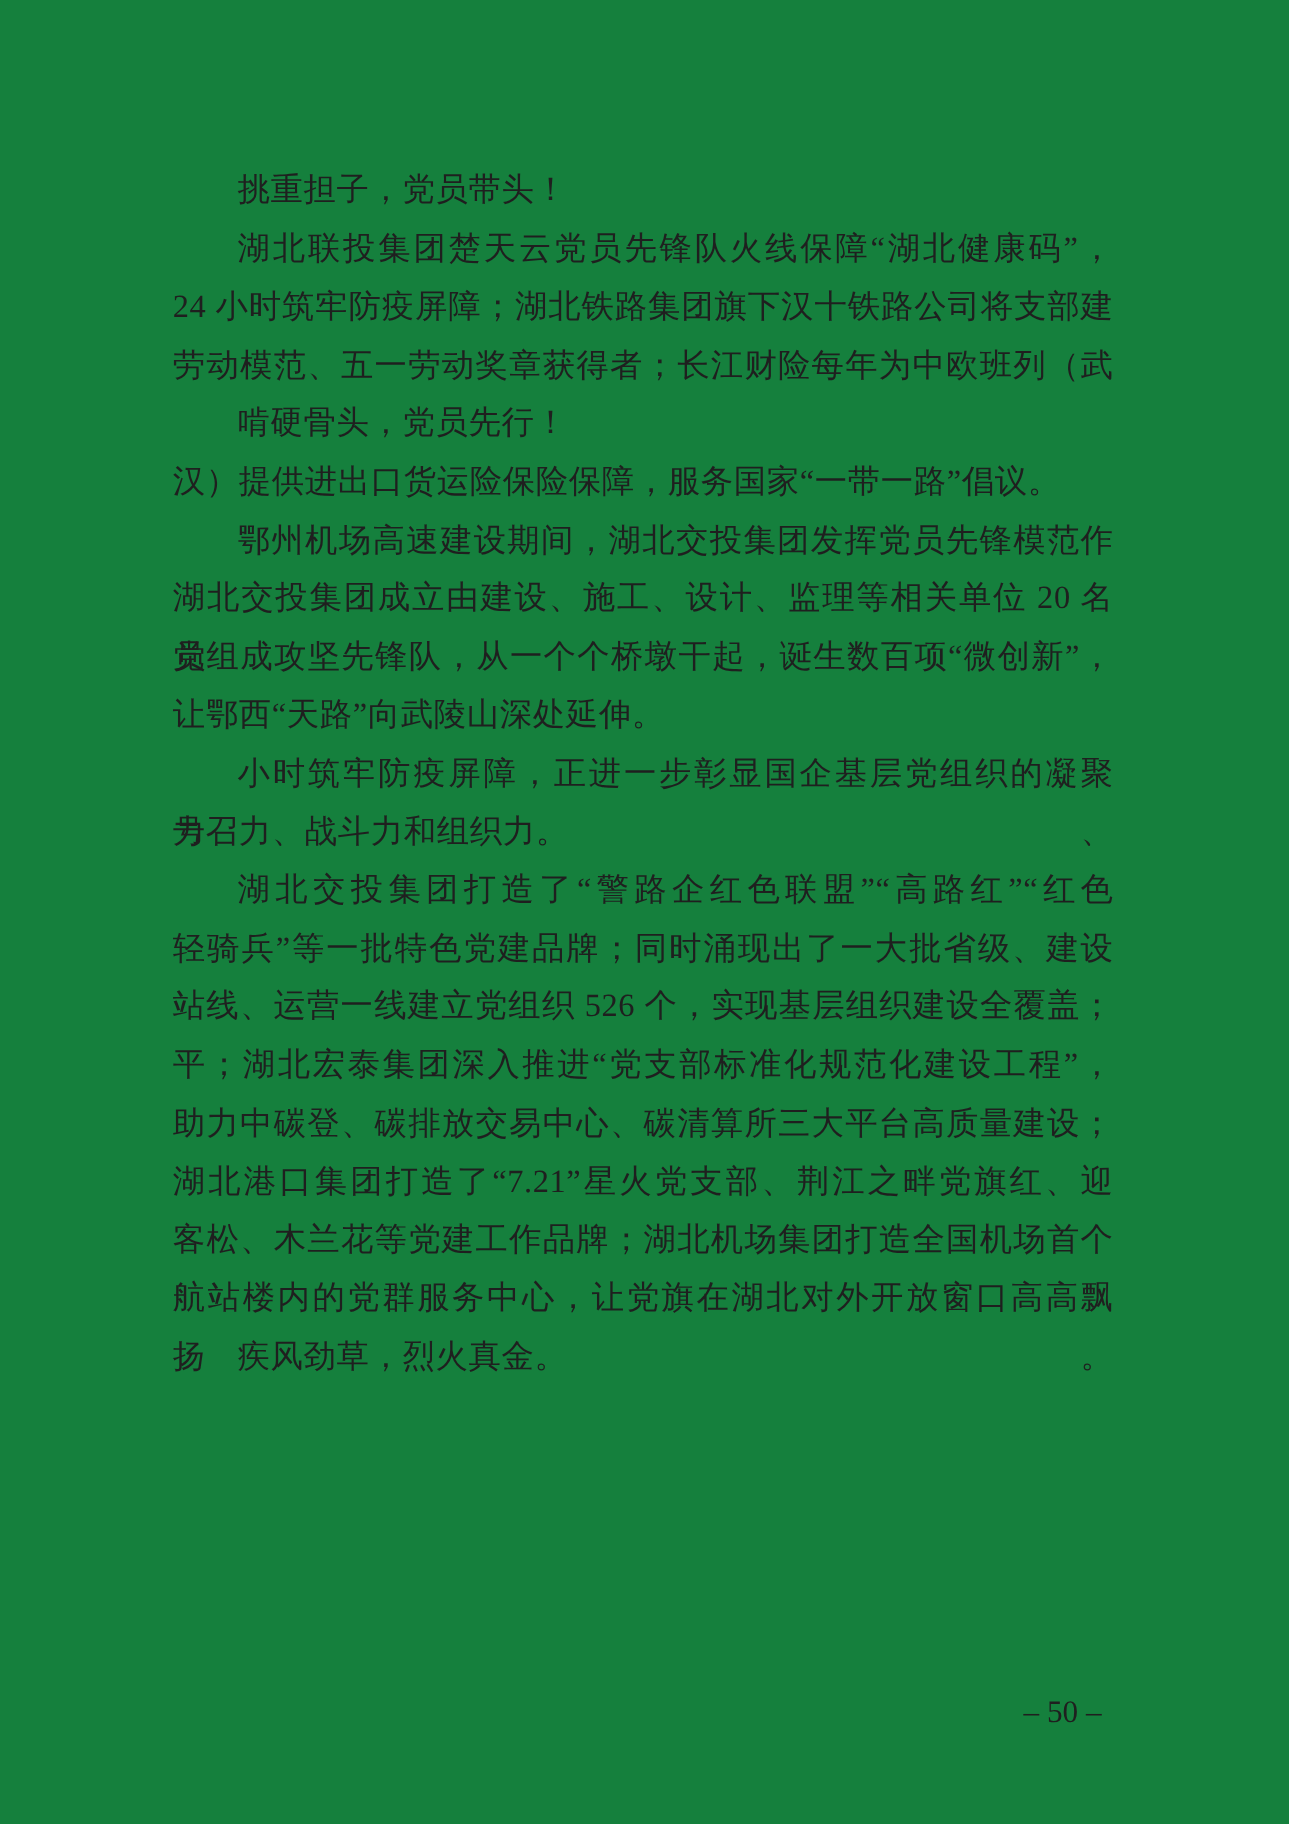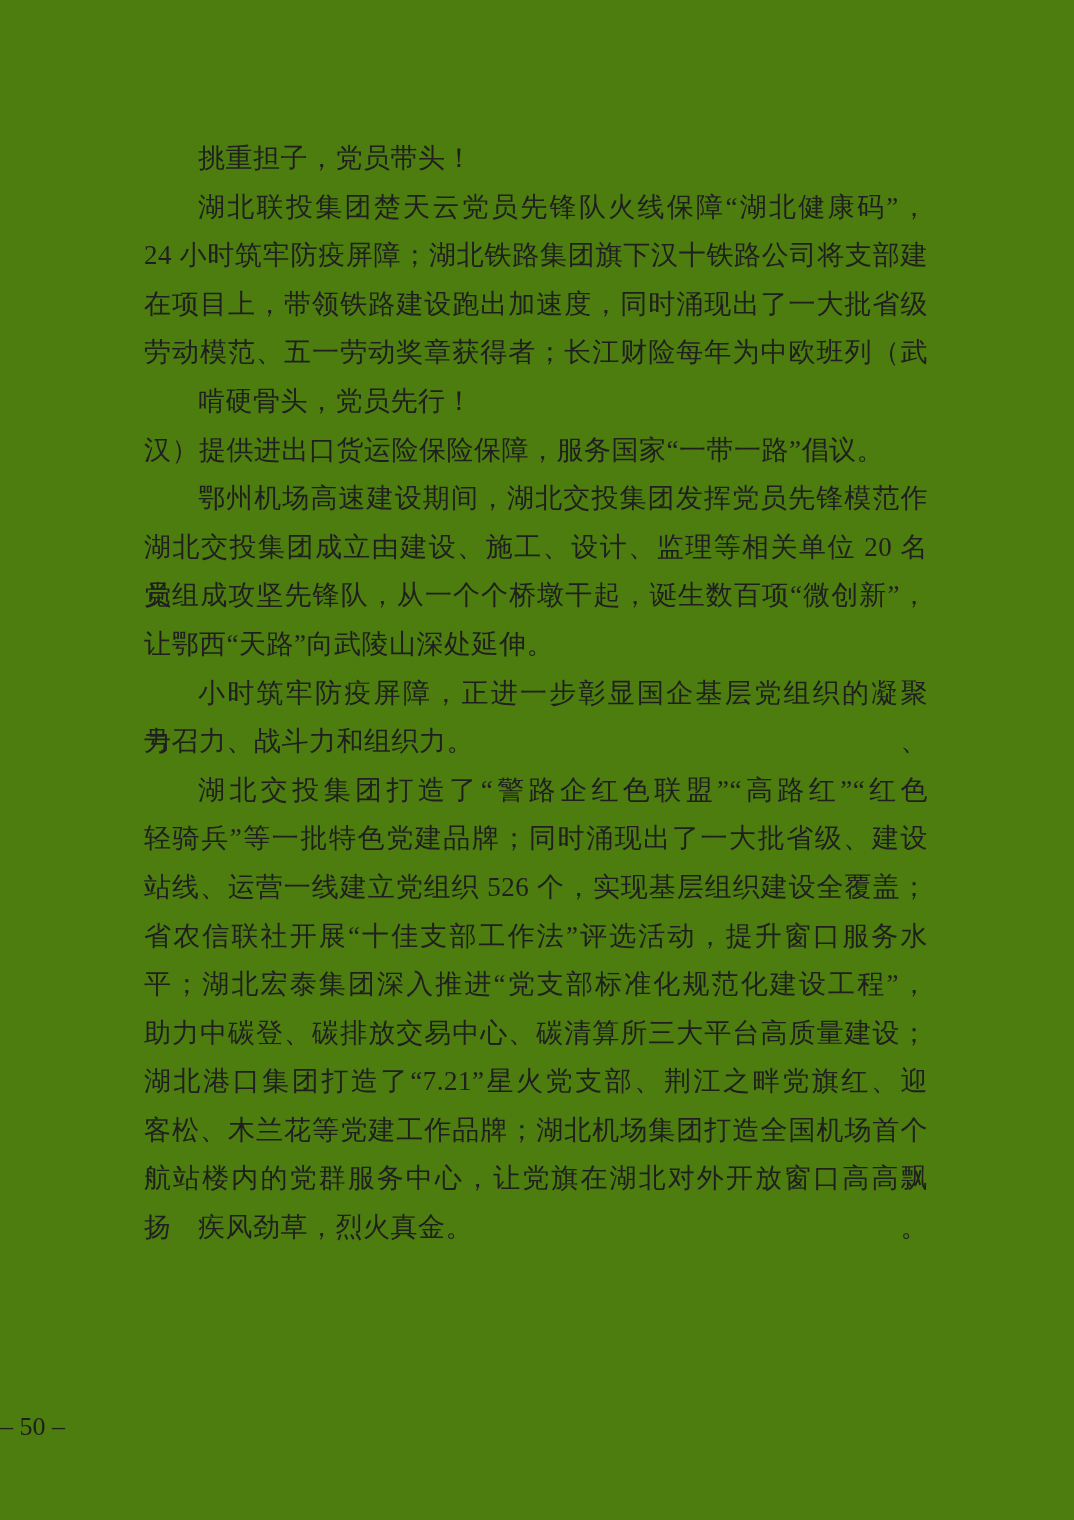--- a/index.html
+++ b/index.html
@@ -4,21 +4,21 @@
 <style>
   html, body {
     margin: 0;
     padding: 0;
     background: #ffffff;
   }
   .page {
     position: relative;
     width: 1074px;
     height: 1520px;
-    background: #4d7c0f;
+    background: #15803d;
     overflow: hidden;
     font-family: "Liberation Serif", "DejaVu Serif", serif;
     color: #1f1f1f;
   }
   .text-block {
     position: absolute;
     left: 144px;
     top: 134px;
     width: 784px;
   }
@@ -36,48 +36,46 @@
     text-justify: inter-character;
   }
   .line.indent {
     text-indent: 2em;
   }
   .footer {
     position: absolute;
     left: 0;
     top: 1403px;
     width: 918px;
-    text-align: left;
+    text-align: right;
     font-size: 26px;
     line-height: 48px;
     color: #1f1f1f;
   }
 </style>
 </head>
 <body>
 
 <div class="page">
   <div class="text-block">
     <div class="line indent">挑重担子，党员带头！</div>
     <div class="line indent fill">湖北联投集团楚天云党员先锋队火线保障“湖北健康码”，</div>
     <div class="line fill">24 小时筑牢防疫屏障；湖北铁路集团旗下汉十铁路公司将支部建</div>
-    <div class="line fill">在项目上，带领铁路建设跑出加速度，同时涌现出了一大批省级</div>
     <div class="line fill">劳动模范、五一劳动奖章获得者；长江财险每年为中欧班列（武</div>
     <div class="line indent">啃硬骨头，党员先行！</div>
     <div class="line">汉）提供进出口货运险保险保障，服务国家“一带一路”倡议。</div>
     <div class="line indent fill">鄂州机场高速建设期间，湖北交投集团发挥党员先锋模范作</div>
     <div class="line fill">湖北交投集团成立由建设、施工、设计、监理等相关单位 20 名党</div>
     <div class="line fill">员组成攻坚先锋队，从一个个桥墩干起，诞生数百项“微创新”，</div>
     <div class="line">让鄂西“天路”向武陵山深处延伸。</div>
     <div class="line indent fill">小时筑牢防疫屏障，正进一步彰显国企基层党组织的凝聚力、</div>
     <div class="line">号召力、战斗力和组织力。</div>
     <div class="line indent fill">湖北交投集团打造了“警路企红色联盟”“高路红”“红色</div>
     <div class="line fill">轻骑兵”等一批特色党建品牌；同时涌现出了一大批省级、建设</div>
     <div class="line fill">站线、运营一线建立党组织 526 个，实现基层组织建设全覆盖；</div>
-    <div class="line fill">省农信联社开展“十佳支部工作法”评选活动，提升窗口服务水</div>
     <div class="line fill">平；湖北宏泰集团深入推进“党支部标准化规范化建设工程”，</div>
     <div class="line fill">助力中碳登、碳排放交易中心、碳清算所三大平台高质量建设；</div>
     <div class="line fill">湖北港口集团打造了“7.21”星火党支部、荆江之畔党旗红、迎</div>
     <div class="line fill">客松、木兰花等党建工作品牌；湖北机场集团打造全国机场首个</div>
     <div class="line fill">航站楼内的党群服务中心，让党旗在湖北对外开放窗口高高飘扬。</div>
     <div class="line indent">疾风劲草，烈火真金。</div>
   </div>
   <div class="footer">– 50 –</div>
 </div>
 

